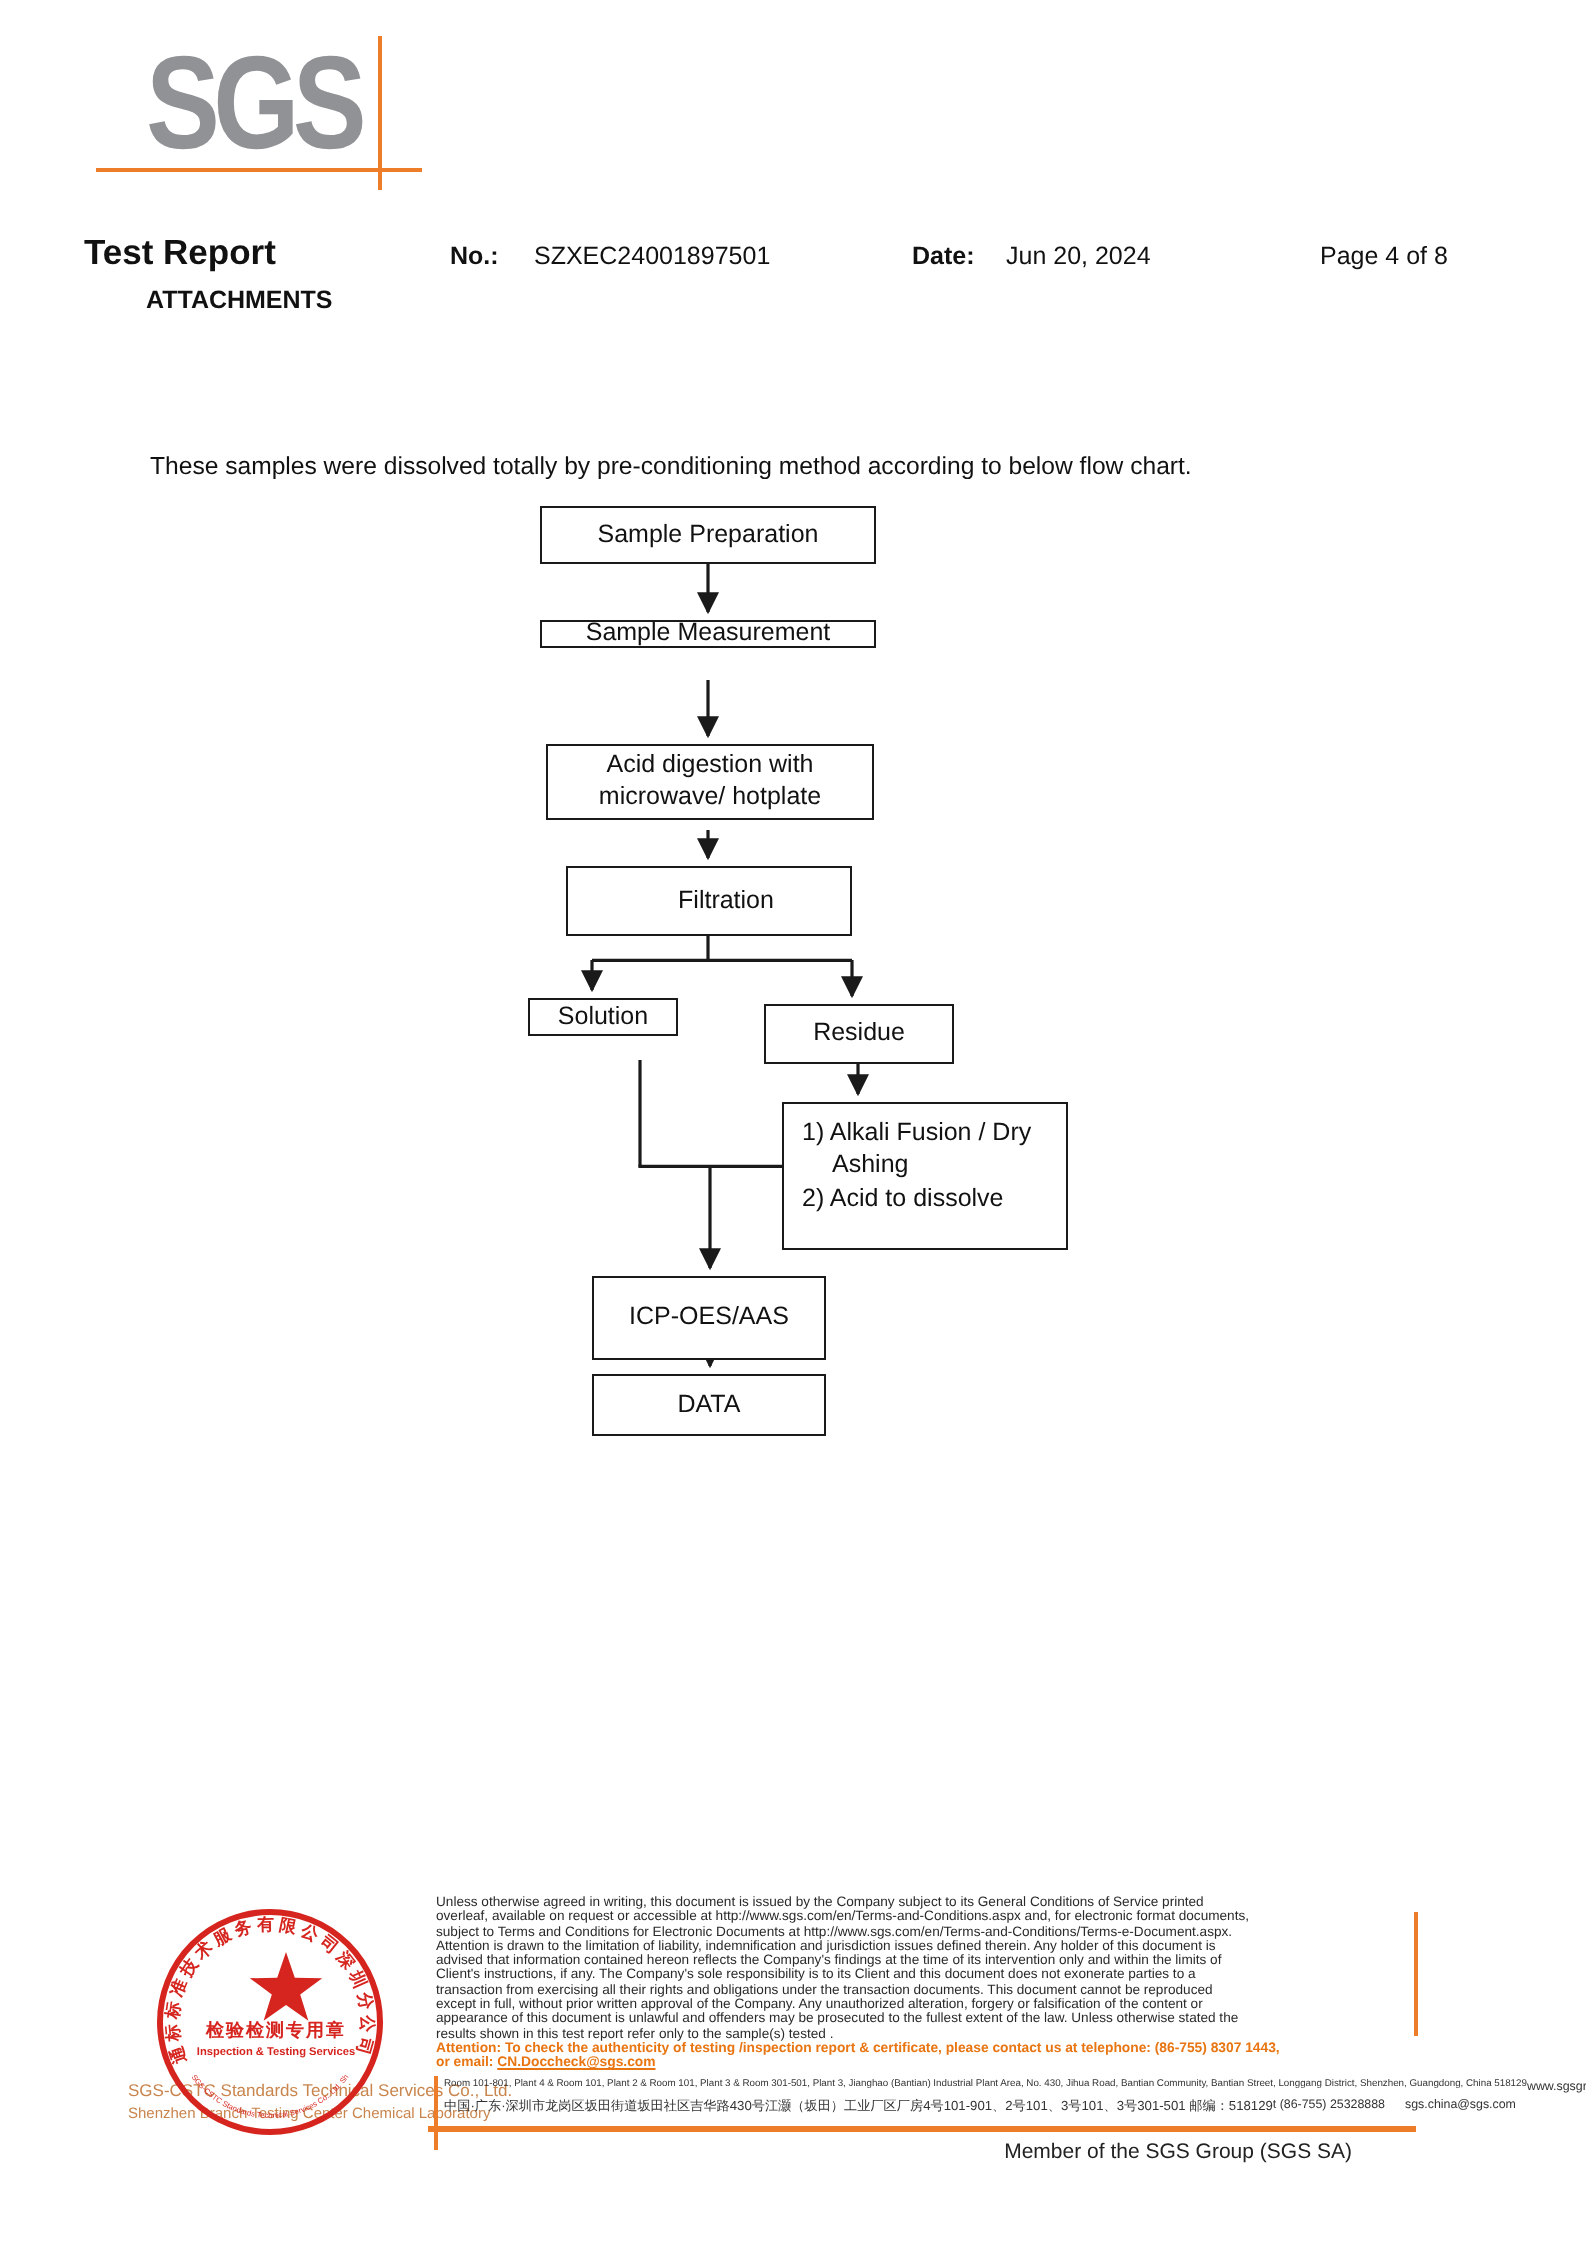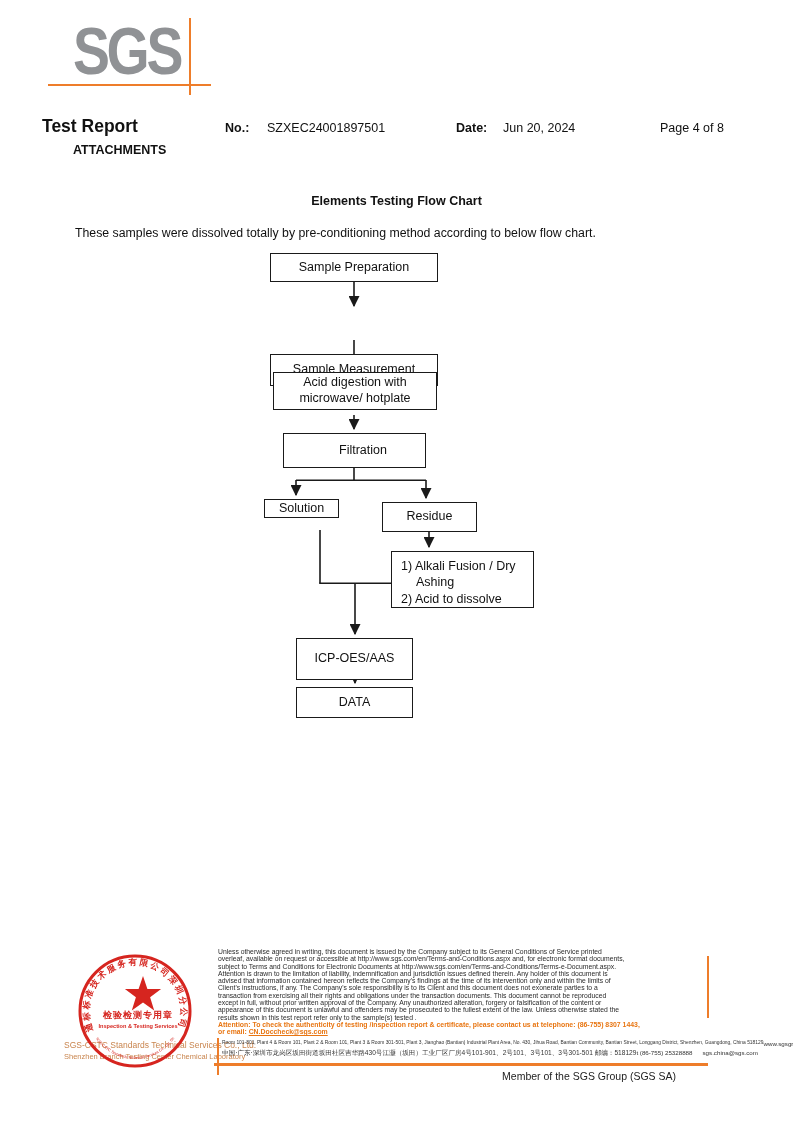--- a/index.html
+++ b/index.html
@@ -64,21 +64,20 @@
   <div class="logo-vline"></div>
 
   <div class="h-title">Test Report</div>
   <div class="h-attach">ATTACHMENTS</div>
   <div class="h-no-label">No.:</div>
   <div class="h-no-value">SZXEC24001897501</div>
   <div class="h-date-label">Date:</div>
   <div class="h-date-value">Jun 20, 2024</div>
   <div class="h-page">Page 4 of 8</div>
 
-  <div class="fc-title">Elements Testing Flow Chart</div>
   <div class="fc-intro">These samples were dissolved totally by pre-conditioning method according to below flow chart.</div>
 
   <svg class="connectors" width="793" height="1122">
     <defs>
       <marker id="arrow" viewBox="0 0 10 10" refX="9" refY="5" markerWidth="11" markerHeight="11" orient="auto" markerUnits="userSpaceOnUse">
         <path d="M0,0 L10,5 L0,10 Z" fill="#1a1a1a"></path>
       </marker>
     </defs>
     <g stroke="#1a1a1a" stroke-width="1.6" fill="none">
       <line x1="354" y1="282" x2="354" y2="306" marker-end="url(#arrow)"></line>
@@ -92,37 +91,37 @@
       <line x1="320" y1="530" x2="320" y2="583.2"></line>
       <line x1="319.2" y1="583.2" x2="391" y2="583.2"></line>
       <line x1="355" y1="583" x2="355" y2="634" marker-end="url(#arrow)"></line>
       <line x1="355" y1="669" x2="355" y2="683" marker-end="url(#arrow)"></line>
     </g>
   </svg>
 
   <div class="fbox" style="left:270px;top:253px;width:168px;height:29px;">
     <span>Sample Preparation</span>
   </div>
-  <div class="fbox" style="left:270px;top:310px;width:168px;height:32px;margin-top:44px;">
+  <div class="fbox" style="left:270px;top:310px;width:168px;height:14px;">
     <span>Sample Measurement</span>
   </div>
   <div class="fbox multi" style="left:273px;top:372px;width:164px;height:38px;">
     <span>Acid digestion with</span>
     <span>microwave/ hotplate</span>
   </div>
   <div class="fbox" style="left:283px;top:433px;width:143px;height:35px;padding-left:17px;">
     <span>Filtration</span>
   </div>
   <div class="fbox" style="left:264px;top:499px;width:75px;height:19px;">
     <span>Solution</span>
   </div>
   <div class="fbox" style="left:382px;top:502px;width:95px;height:30px;">
     <span>Residue</span>
   </div>
-  <div class="fbox left-align" style="left:391px;top:551px;width:143px;height:57px;line-height:1.3;">
+  <div class="fbox left-align" style="left:391px;top:551px;width:143px;height:74px;line-height:1.3;">
     <span>1) Alkali Fusion / Dry</span>
     <span class="indent">Ashing</span>
     <span>2) Acid to dissolve</span>
   </div>
   <div class="fbox" style="left:296px;top:638px;width:117px;height:42px;">
     <span>ICP-OES/AAS</span>
   </div>
   <div class="fbox" style="left:296px;top:687px;width:117px;height:31px;">
     <span>DATA</span>
   </div>

